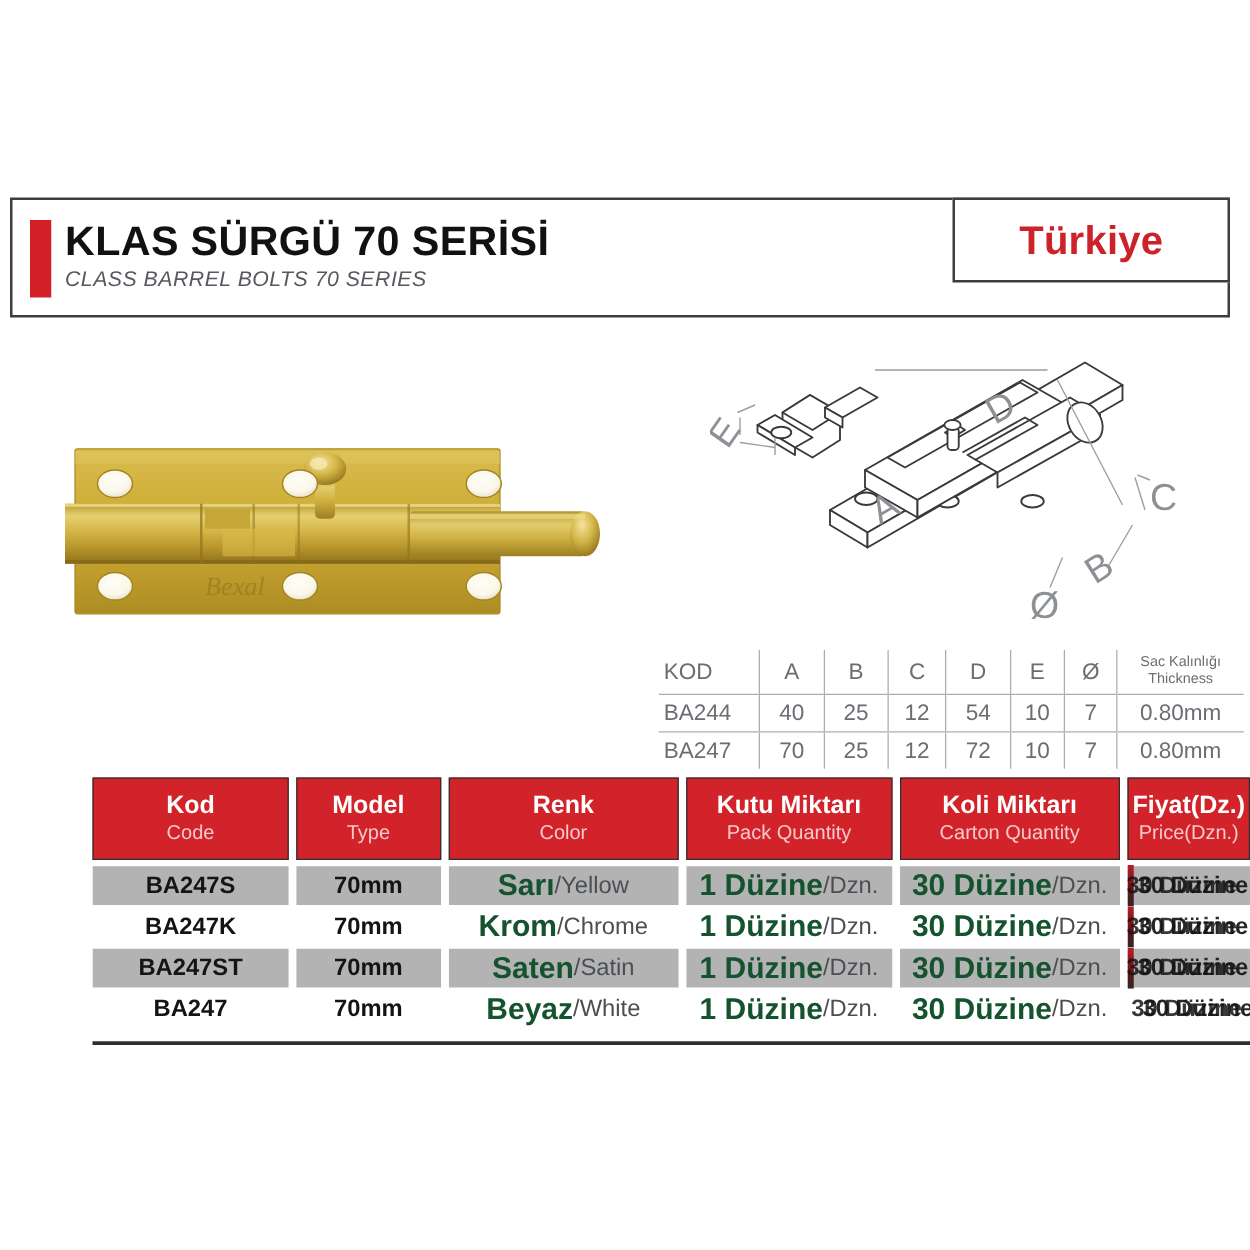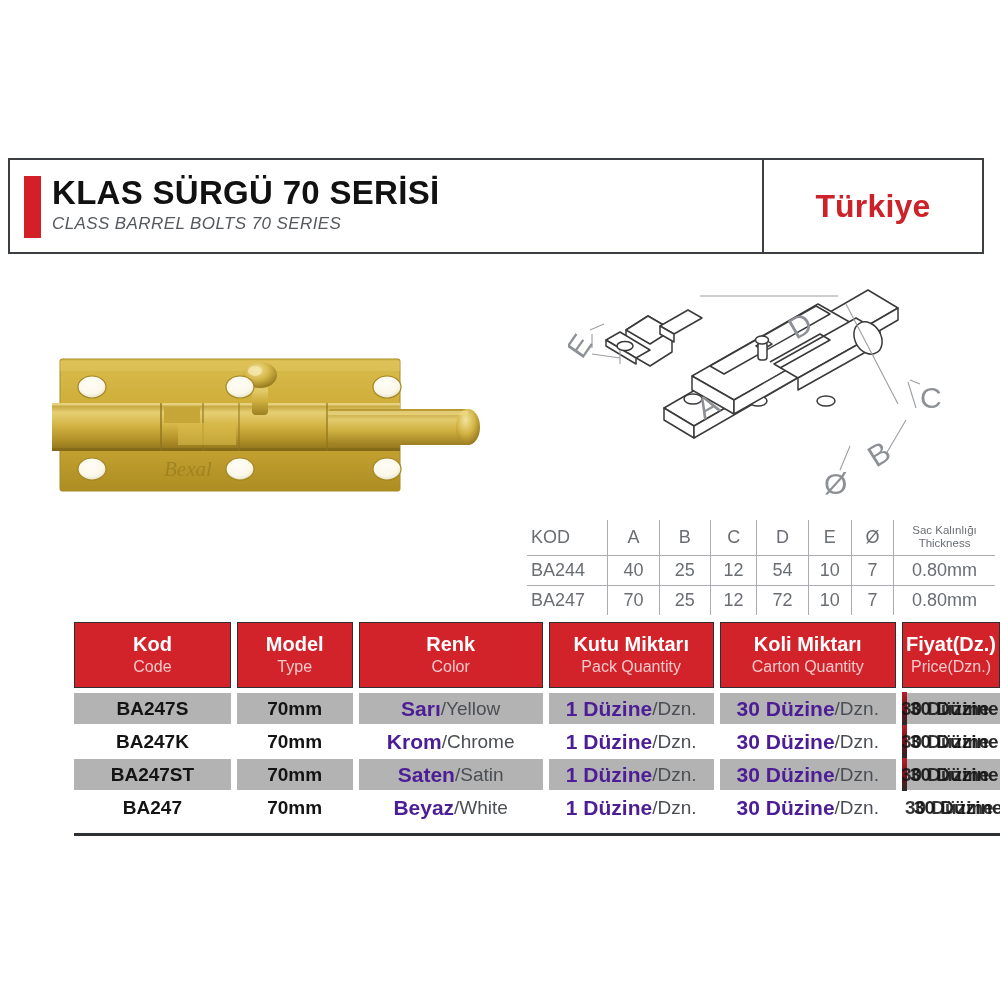--- a/index.html
+++ b/index.html
@@ -25,21 +25,21 @@
     font-size:33px;font-weight:bold;color:#111;letter-spacing:0.3px;
     white-space:nowrap;
   }
   .title-en{
     position:absolute;left:42px;top:54px;
     font-size:17px;font-weight:normal;color:#55595e;letter-spacing:0.4px;
     white-space:nowrap;
     font-style:italic;
   }
   .brand-box{
-    position:absolute;right:-2px;top:-2px;width:222px;height:96px;
+    position:absolute;right:-2px;top:-2px;width:222px;height:68px;
     border:2.5px solid #3b3f44;background:#fff;box-sizing:border-box;
     display:flex;align-items:center;justify-content:center;
   }
   .brand-text{
     font-size:32px;font-weight:bold;color:#cc2229;letter-spacing:0.2px;
   }
 
   
   .photo{position:absolute;left:52px;top:345px;width:440px;height:165px;}
 
@@ -85,21 +85,21 @@
   .mt-body{position:absolute;left:0;top:70px;width:100%;}
   .mt-row{display:flex;gap:6px;height:33px;align-items:stretch;justify-content:center;}
   .mt-cell{
     display:flex;align-items:center;justify-content:center;
     box-sizing:border-box;overflow:hidden;white-space:nowrap;
   }
   .mt-cell .band{
     width:100%;height:31px;display:flex;align-items:center;justify-content:center;
   }
   .mt-row.shaded .mt-cell .band{background:#b3b3b3;}
-  .txt-tr{color:#4c1d95;font-weight:bold;font-size:21px;}
+  .txt-tr{color:#14532d;font-weight:bold;font-size:24px;}
   .txt-en{color:#4b4f54;font-weight:normal;font-size:19px;}
   .txt-plain{color:#141414;font-weight:bold;font-size:19px;}
 
   .mt-bottom-rule{
     position:absolute;left:0;bottom:0;width:100%;height:3px;background:#2d3136;
   }
 
   
   .price-cell{position:relative;}
   .price-stripe{

